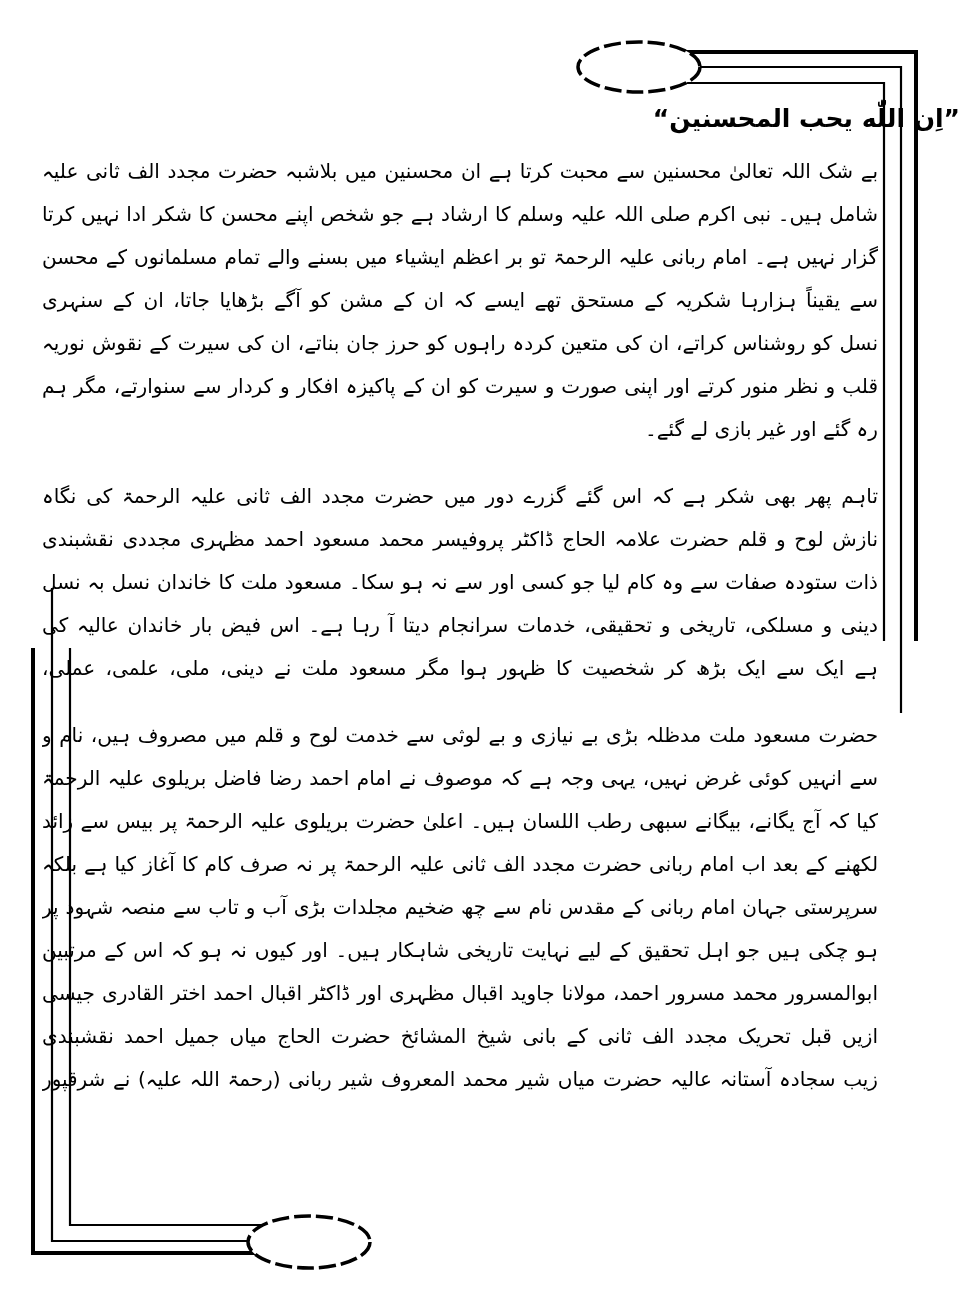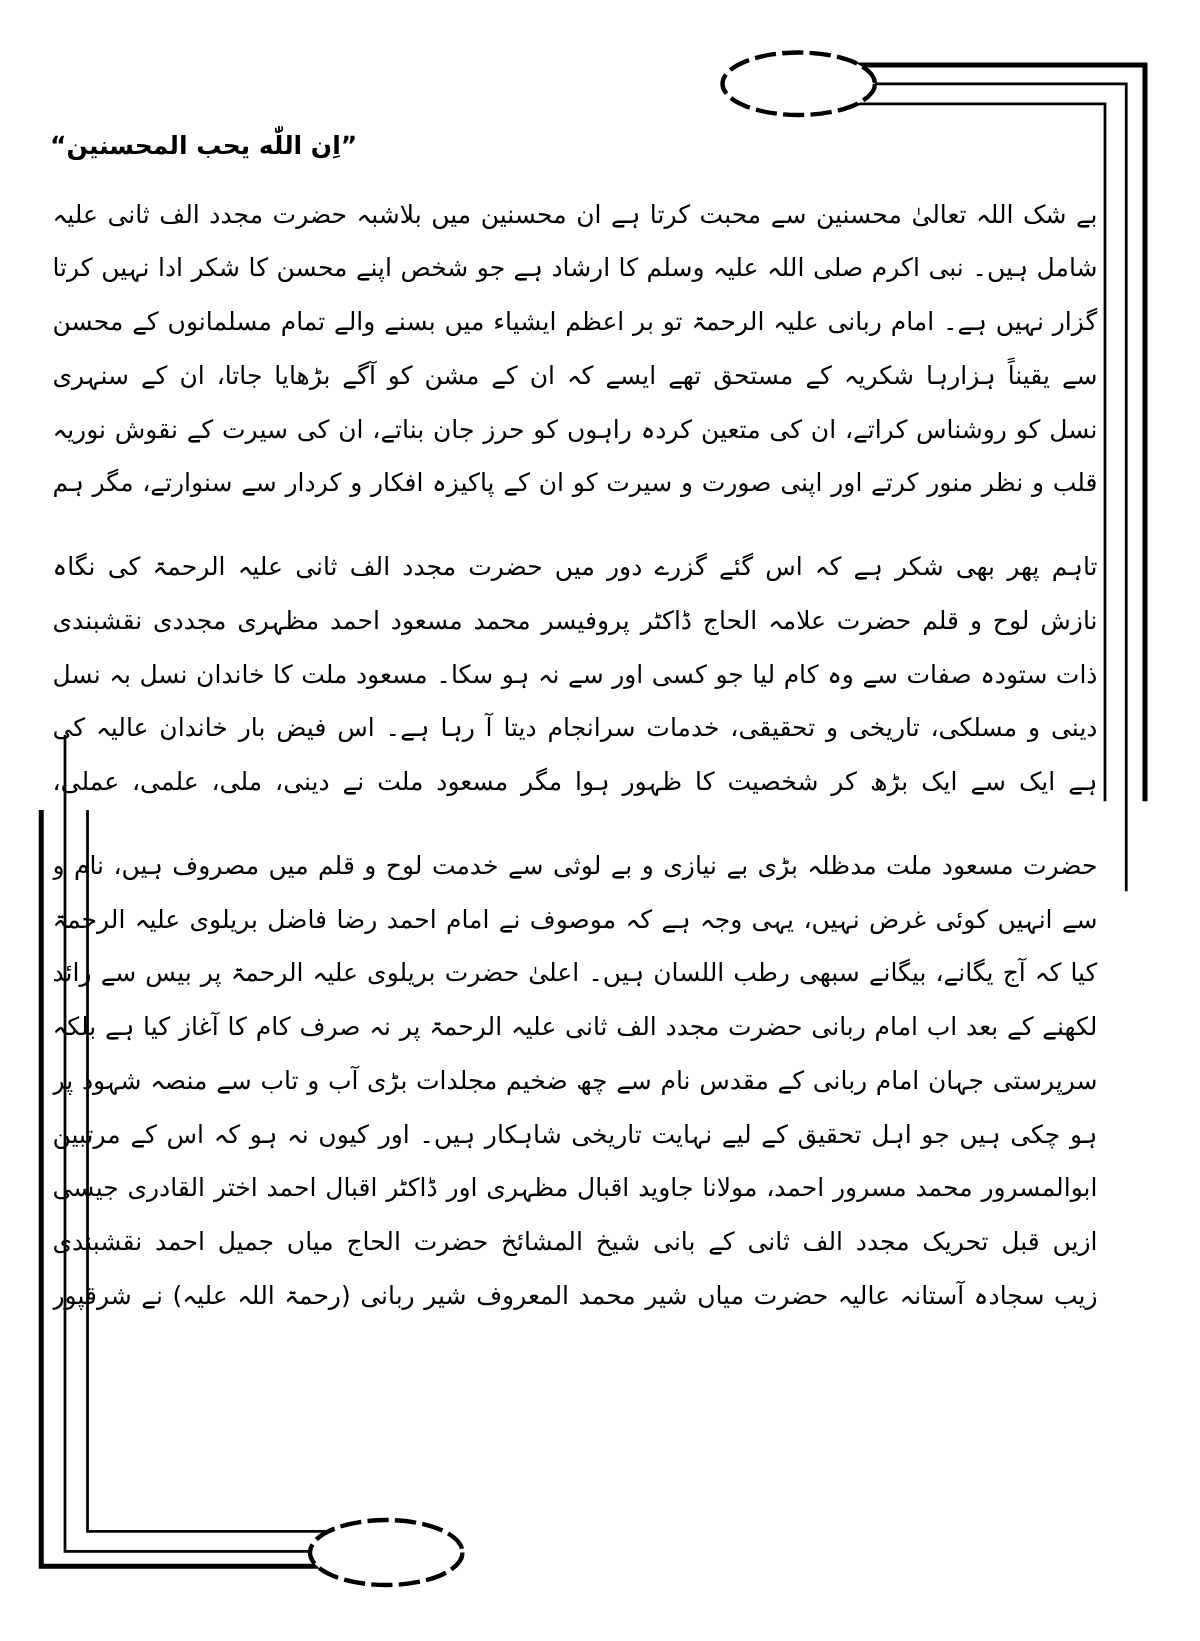--- a/index.html
+++ b/index.html
@@ -11,23 +11,23 @@
     font-family:"DejaVu Sans", sans-serif;
     color:var(--ink);
     overflow:hidden;
     position:relative;
   }
   .page { position:absolute; inset:0; background:var(--paper); }
   .ornaments { position:absolute; top:0; left:0; width:960px; height:1313px; pointer-events:none; }
   .title {
     position:absolute;
     top:104px; left:40px; width:920px;
-    text-align:left;
+    text-align:right;
     direction:rtl;
-    font-size:20px;
+    font-size:25px;
     font-weight:bold;
     letter-spacing:1px;
   }
   .doc-body {
     position:absolute;
     top:150px; left:42px; width:836px;
     direction:rtl;
     font-size:20px;
     line-height:43px;
   }
@@ -63,20 +63,21 @@
   <div class="title">”اِن اللّٰه يحب المحسنين“</div>
 
   <div class="doc-body">
       <div class="para">
         <div class="line">بے شک اللہ تعالیٰ محسنین سے محبت کرتا ہے ان محسنین میں بلاشبہ حضرت مجدد الف ثانی علیہ الرحمۃ</div>
         <div class="line">شامل ہیں۔ نبی اکرم صلی اللہ علیہ وسلم کا ارشاد ہے جو شخص اپنے محسن کا شکر ادا نہیں کرتا وہ اللہ تعالیٰ کا بھی شکر</div>
         <div class="line">گزار نہیں ہے۔ امام ربانی علیہ الرحمۃ تو بر اعظم ایشیاء میں بسنے والے تمام مسلمانوں کے محسن ہونے کی وجہ</div>
         <div class="line">سے یقیناً ہزارہا شکریہ کے مستحق تھے ایسے کہ ان کے مشن کو آگے بڑھایا جاتا، ان کے سنہری کارناموں سے نئی</div>
         <div class="line">نسل کو روشناس کراتے، ان کی متعین کردہ راہوں کو حرز جان بناتے، ان کی سیرت کے نقوش نوریہ سے اپنے</div>
         <div class="line">قلب و نظر منور کرتے اور اپنی صورت و سیرت کو ان کے پاکیزہ افکار و کردار سے سنوارتے، مگر ہم دیکھتے</div>
+        <div class="line natural-end">رہ گئے اور غیر بازی لے گئے۔</div>
       </div>
       <div class="para">
         <div class="line">تاہم پھر بھی شکر ہے کہ اس گئے گزرے دور میں حضرت مجدد الف ثانی علیہ الرحمۃ کی نگاہ کرامت نے</div>
         <div class="line">نازش لوح و قلم حضرت علامہ الحاج ڈاکٹر پروفیسر محمد مسعود احمد مظہری مجددی نقشبندی دامت برکاتہم العالیہ کی</div>
         <div class="line">ذات ستودہ صفات سے وہ کام لیا جو کسی اور سے نہ ہو سکا۔ مسعود ملت کا خاندان نسل بہ نسل علمی و روحانی،</div>
         <div class="line">دینی و مسلکی، تاریخی و تحقیقی، خدمات سرانجام دیتا آ رہا ہے۔ اس فیض بار خاندان عالیہ کی تاریخ بڑی روشن</div>
         <div class="line">ہے ایک سے ایک بڑھ کر شخصیت کا ظہور ہوا مگر مسعود ملت نے دینی، ملی، علمی، عملی، روحانی، قلمی،</div>
       </div>
       <div class="para">
         <div class="line">حضرت مسعود ملت مدظلہ بڑی بے نیازی و بے لوثی سے خدمت لوح و قلم میں مصروف ہیں، نام و نمود</div>

